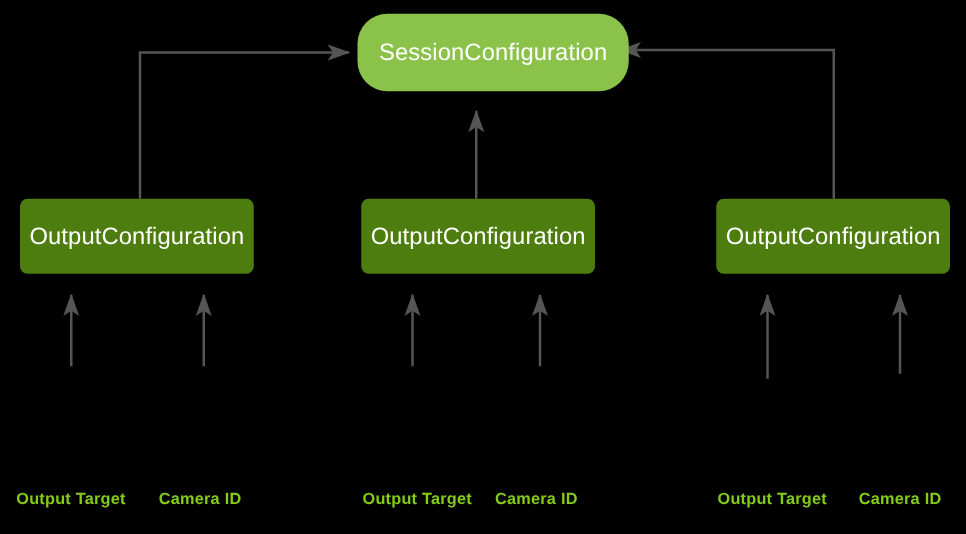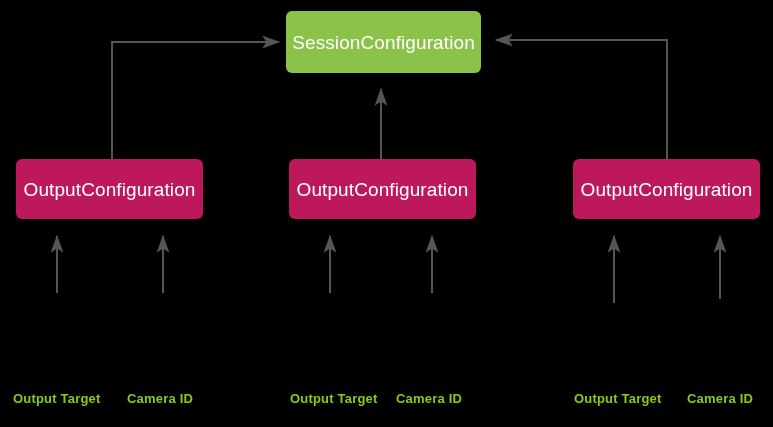--- a/index.html
+++ b/index.html
@@ -28,25 +28,26 @@
     font-size: 19px;
     font-weight: 400;
     letter-spacing: 0.1px;
     white-space: nowrap;
     line-height: 1;
   }
   .node-session {
     background: #8bc34a;
     left: 286px;
     top: 11px;
-    width: 195px;
+    width: 217px;
     height: 62px;
+    border-radius: 24px;
   }
   .node-output {
-    background: #be185d;
+    background: #4d7c0f;
     top: 159px;
     height: 60px;
   }
   .out-1 { left: 16px;  width: 187px; }
   .out-2 { left: 289px; width: 187px; }
   .out-3 { left: 573px; width: 187px; }
 
   .leaf-label {
     position: absolute;
     color: #84cc16;

